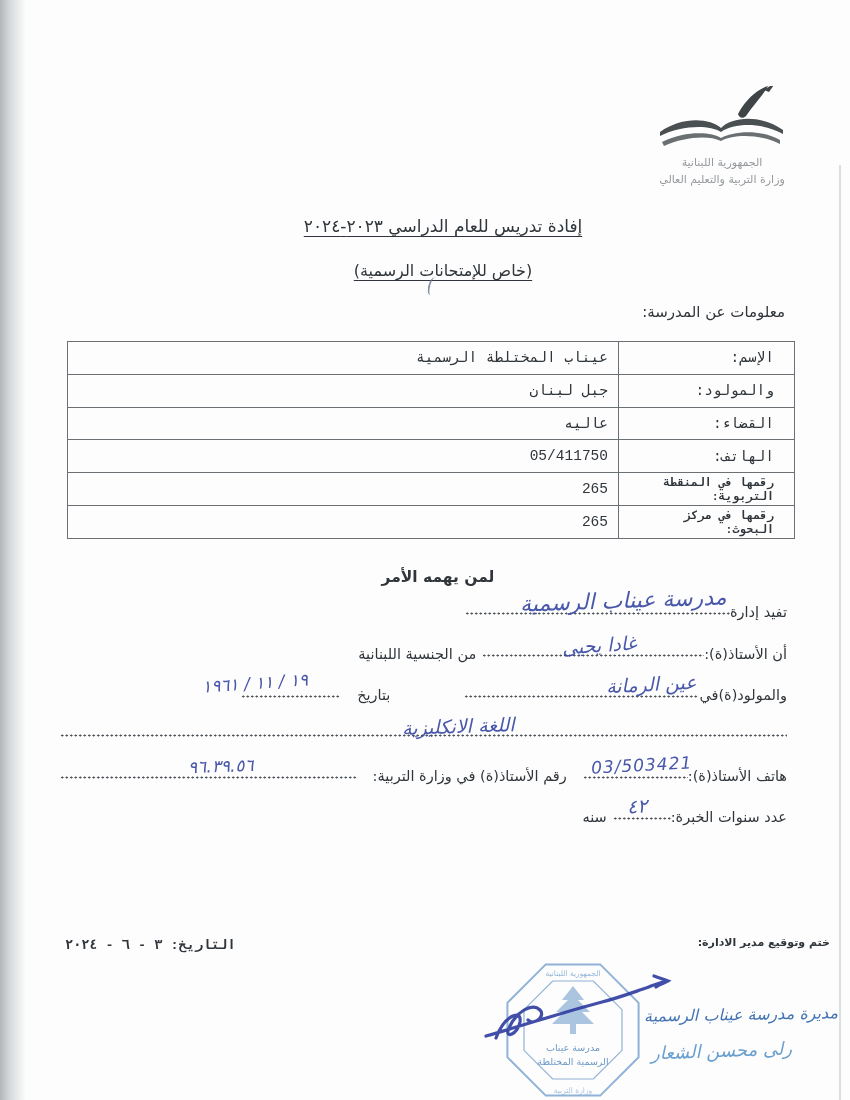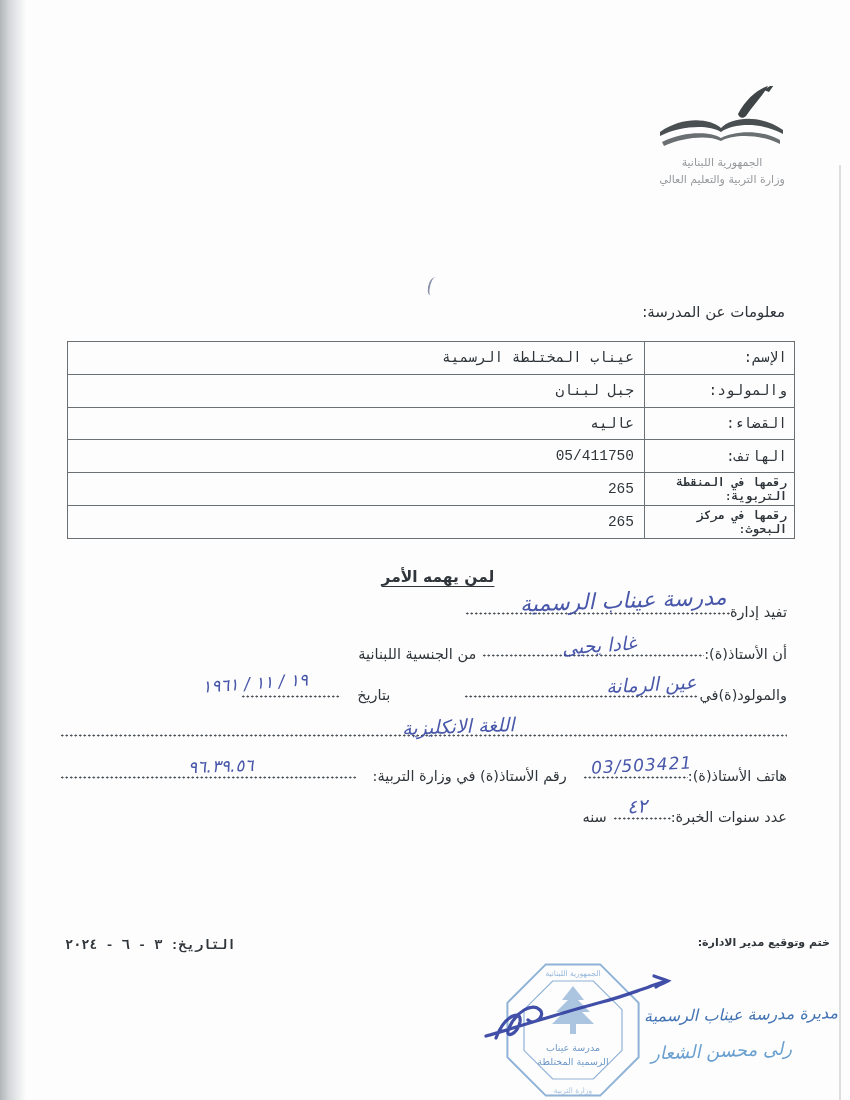--- a/index.html
+++ b/index.html
@@ -21,26 +21,26 @@
     color:#2f353a;text-decoration:underline;text-underline-offset:4px;}
   .subtitle{position:absolute;top:261px;left:36px;right:0;text-align:center;font-size:16px;
     text-decoration:underline;text-underline-offset:4px;}
   .pen-mark{position:absolute;left:428px;top:277px;width:8px;height:19px;
     border-left:2px solid #6b7795;border-radius:60% 0 0 40%;transform:rotate(9deg);opacity:.8;}
   .section-heading{position:absolute;top:303px;right:65px;font-size:15px;}
   
   .info-table{position:absolute;top:341px;right:55px;width:728px;border-collapse:collapse;
     table-layout:fixed;}
   .info-table td{border:1px solid #6b7074;height:31.8px;vertical-align:middle;font-family:Liberation Mono, monospace;}
-  .cell-label{width:135px;padding:0 7px;font-size:14.5px;}
+  .cell-label{width:135px;padding:0 20px;font-size:14.5px;}
   .cell-value{padding:0 10px;text-align:right;font-size:14.5px;}
   .small-label .cell-label{font-weight:bold;font-size:11.5px;}
   
   .concern{position:absolute;top:568px;left:26px;right:0;text-align:center;font-size:15.5px;
-    font-weight:bold;text-decoration:underline;text-underline-offset:4px;}
+    font-weight:bold;text-underline-offset:4px;}
   
   .bline{position:absolute;right:63px;left:60px;display:flex;align-items:flex-end;
     direction:rtl;font-size:14.5px;color:#30363b;line-height:1.3;}
   .l1{top:603px}.l2{top:645px}.l3{top:686px}.l4{top:727px}.l5{top:767px}.l6{top:808px}
   .lbl{white-space:nowrap;}
   .dots{display:inline-block;height:17px;
     background-image:radial-gradient(circle,#4d5358 0.9px,rgba(0,0,0,0) 1.2px);
     background-size:4.5px 17px;background-repeat:repeat-x;background-position:left bottom;}
   .w265{width:265px}.w222{width:222px}.w235{width:235px}.w100{width:100px}
   .w105{width:105px}.w58{width:58px}.grow{flex:1}
@@ -80,20 +80,22 @@
       <path d="M131,44 C108,28 80,31 69,42 L69,46 C82,37 110,36 131,48 Z" fill="#4a4f52"></path>
       <path d="M10,56 C34,44 60,46 69,52 L69,55 C56,49 32,51 12,60 Z" fill="#6a6f72"></path>
       <path d="M128,54 C106,42 80,46 69,52 L69,55 C82,48 108,48 128,58 Z" fill="#6a6f72"></path>
       <path d="M86,28 C94,12 108,2 116,0 C112,8 102,18 94,30 C91,33 87,32 86,28 Z" fill="#3f4447"></path>
       <path d="M112,4 L124,-4 L117,6 Z" fill="#3f4447"></path>
     </svg>
     <div class="logo-line">الجمهورية اللبنانية</div>
     <div class="logo-line">وزارة التربية والتعليم العالي</div>
   </div>
 
+  <div class="title">إفادة تدريس  للعام الدراسي ٢٠٢٣-٢٠٢٤</div>
+  <div class="subtitle">(خاص للإمتحانات الرسمية)</div>
   <div class="pen-mark"></div>
 
   <div class="section-heading">معلومات عن المدرسة:</div>
 
   <table class="info-table">
     <tbody>
       <tr>
         <td class="cell-label">الإسم:</td>
         <td class="cell-value"><span dir="auto">عيناب المختلطة الرسمية</span></td>
       </tr>

